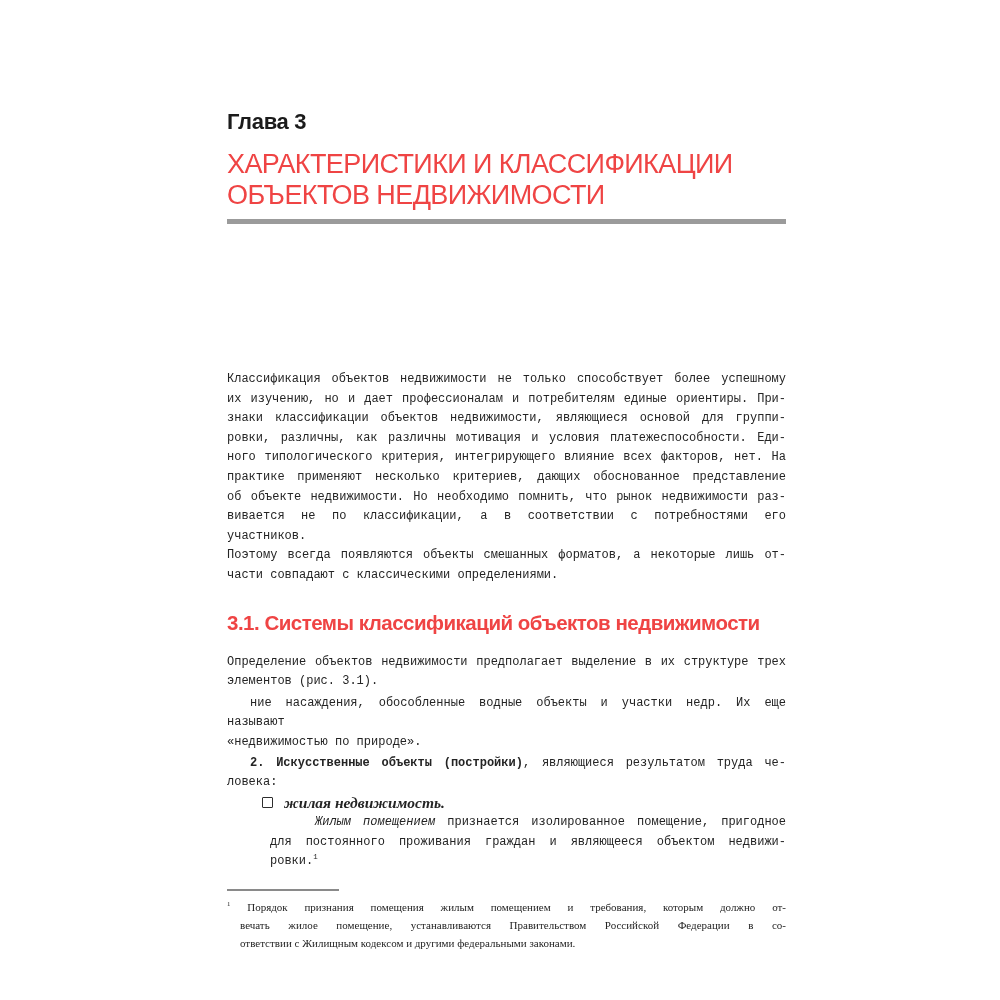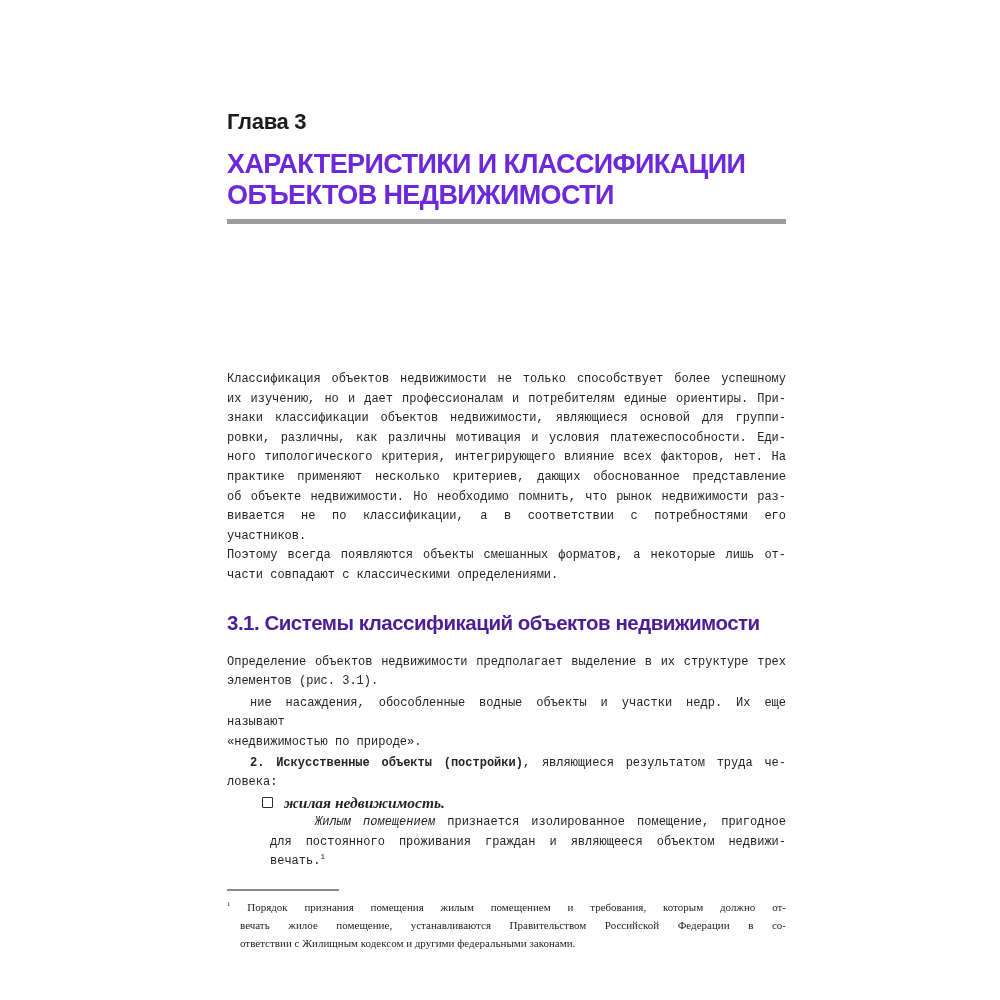--- a/index.html
+++ b/index.html
@@ -23,25 +23,25 @@
     font-family: "Liberation Sans", sans-serif;
     font-weight: bold;
     font-size: 22px;
     line-height: 24px;
     letter-spacing: -0.3px;
     color: #1b1b1b;
   }
   .chapter-title {
     margin: 15px 0 0 0;
     font-family: "Liberation Sans", sans-serif;
-    font-weight: bold;
+    font-weight: normal;
     font-size: 27px;
     line-height: 31px;
     letter-spacing: -0.6px;
-    color: #6d28d9;
+    color: #ef4444;
   }
   .title-bar {
     margin-top: 8px;
     height: 5px;
     width: 100%;
   }
 
   
   .para {
     font-size: 12px;
@@ -56,21 +56,21 @@
 
   .intro { margin-top: 146px; }
 
   .section-heading {
     margin: 25px 0 0 0;
     font-family: "Liberation Sans", sans-serif;
     font-weight: bold;
     font-size: 20.5px;
     line-height: 23px;
     letter-spacing: -0.5px;
-    color: #4c1d95;
+    color: #ef4444;
   }
   .para-overview   { margin-top: 19px; }
   .para-natural    { margin-top: 2px; }
   .para-artificial { margin-top: 1px; }
   .indent-first .tl:first-child { text-indent: 23px; }
 
   .list-item {
     margin-left: 35px;
     font-size: 15.5px;
     line-height: 19.6px;
@@ -145,21 +145,21 @@
       <div class="tl tl-last"><span>ловека:</span></div>
     </div>
 
   <div class="list-item">
     <span class="sq"></span><span class="bi">жилая недвижимость.</span>
   </div>
 
   <div class="para para-dwelling">
       <div class="tl"><span class="i">Жилым помещением</span><span> признается изолированное помещение, пригодное</span></div>
       <div class="tl"><span>для постоянного проживания граждан и являющееся объектом недвижи-</span></div>
-      <div class="tl tl-last"><span>вечать.</span><sup>1</sup></div>
+      <div class="tl tl-last"><span>ровки.</span><sup>1</sup></div>
     </div>
 
   <div class="footnote-rule" style="background: rgb(138, 138, 138);"></div>
 
   <div class="footnote">
       <div class="tl"><sup>1</sup><span> Порядок признания помещения жилым помещением и требования, которым должно от-</span></div>
       <div class="tl"><span>вечать жилое помещение, устанавливаются Правительством Российской Федерации в со-</span></div>
       <div class="tl tl-last"><span>ответствии с Жилищным кодексом и другими федеральными законами.</span></div>
     </div>
 

